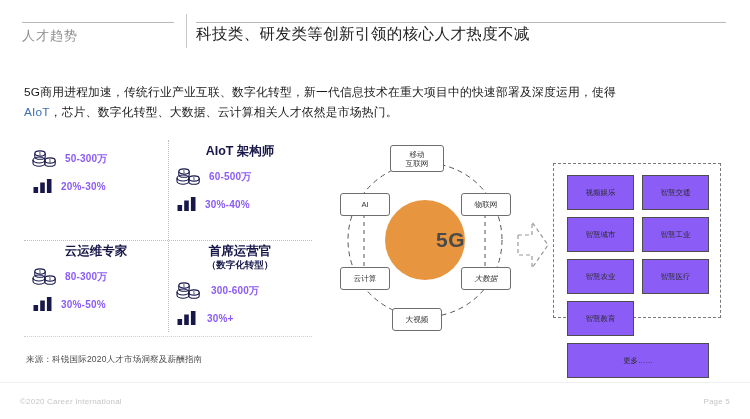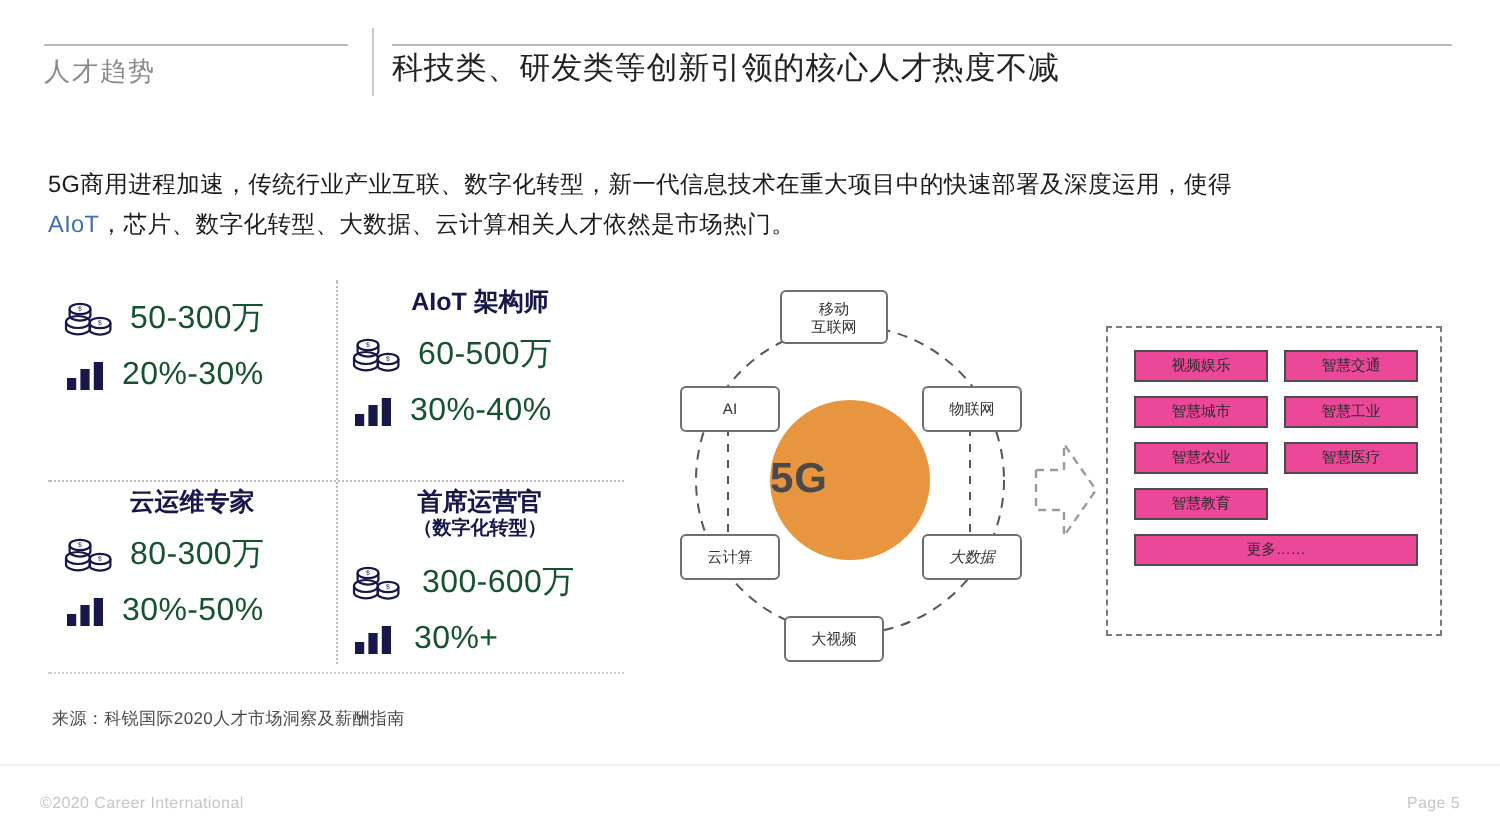--- a/index.html
+++ b/index.html
@@ -29,52 +29,52 @@
 
   .cell{position:absolute;width:144px;}
   .cell.c00{left:0;top:0;}
   .cell.c01{left:144px;top:0;}
   .cell.c10{left:0;top:100px;}
   .cell.c11{left:144px;top:100px;}
 
   .cell .role{text-align:center;font-size:12.5px;font-weight:bold;color:#17174a;line-height:14px;padding-top:4px;}
   .cell .role .sub{display:block;font-size:9.5px;font-weight:bold;letter-spacing:0;}
   .row-i{display:flex;align-items:center;gap:7px;padding-left:8px;margin-top:9px;}
-  .row-i .val{font-size:16px;color:#14532d;font-weight:400;letter-spacing:.2px;}
+  .row-i .val{font-size:10px;color:#8b5cf6;font-weight:700;letter-spacing:.2px;}
   .c11 .row-i .val{padding-left:2px;}
 
   svg.ic{display:block;}
 
   .source{position:absolute;left:26px;top:354px;font-size:8.5px;color:#4a4a4a;letter-spacing:.2px;}
 
   
   .diagram{position:absolute;left:318px;top:145px;width:215px;height:190px;}
   .ring{position:absolute;left:0;top:0;}
   .core{position:absolute;left:67px;top:55px;width:80px;height:80px;border-radius:50%;
-        background:#e8953f;display:flex;align-items:center;justify-content:flex-start;}
+        background:#e8953f;display:flex;align-items:center;justify-content:flex-end;}
   .core span{font-size:21px;color:#4a4a4a;font-weight:bold;letter-spacing:.5px;}
   .node{position:absolute;border:1px solid #6e6e6e;border-radius:3px;background:#fff;
         display:flex;align-items:center;justify-content:center;text-align:center;
         font-size:7.6px;color:#333;line-height:9px;}
   .n-top{left:72px;top:0px;width:52px;height:25px;text-align:center;}
   .n-tr{left:143px;top:48px;width:48px;height:21px;}
   .n-br{left:143px;top:122px;width:48px;height:21px;font-style:italic;}
   .n-bot{left:74px;top:163px;width:48px;height:21px;}
   .n-bl{left:22px;top:122px;width:48px;height:21px;}
   .n-tl{left:22px;top:48px;width:48px;height:21px;}
 
   
   .arrow{position:absolute;left:516px;top:218px;}
 
   
   .panel{position:absolute;left:553px;top:163px;width:168px;height:155px;
          border:1px dashed #7a7a7a;box-sizing:border-box;}
   .panel-grid{position:absolute;left:13px;top:11px;width:142px;
               display:flex;flex-wrap:wrap;gap:7px 8px;}
-  .chip{width:67px;height:16px;border:1px solid #4d4d4d;background:#ec4899;
+  .chip{width:67px;height:35px;border:1px solid #4d4d4d;background:#8b5cf6;
         display:flex;align-items:center;justify-content:center;font-size:7.4px;color:#2b2b2b;box-sizing:border-box;}
   .chip.wide{width:142px;}
 
   
   .foot-line{position:absolute;left:0;top:382px;width:750px;height:1px;background:#f0f0f0;}
   .foot-l{position:absolute;left:20px;top:397px;font-size:8px;color:#c6c6c6;letter-spacing:.2px;}
   .foot-r{position:absolute;right:20px;top:397px;font-size:8px;color:#c6c6c6;letter-spacing:.2px;}
 </style>
 </head>
 <body>

